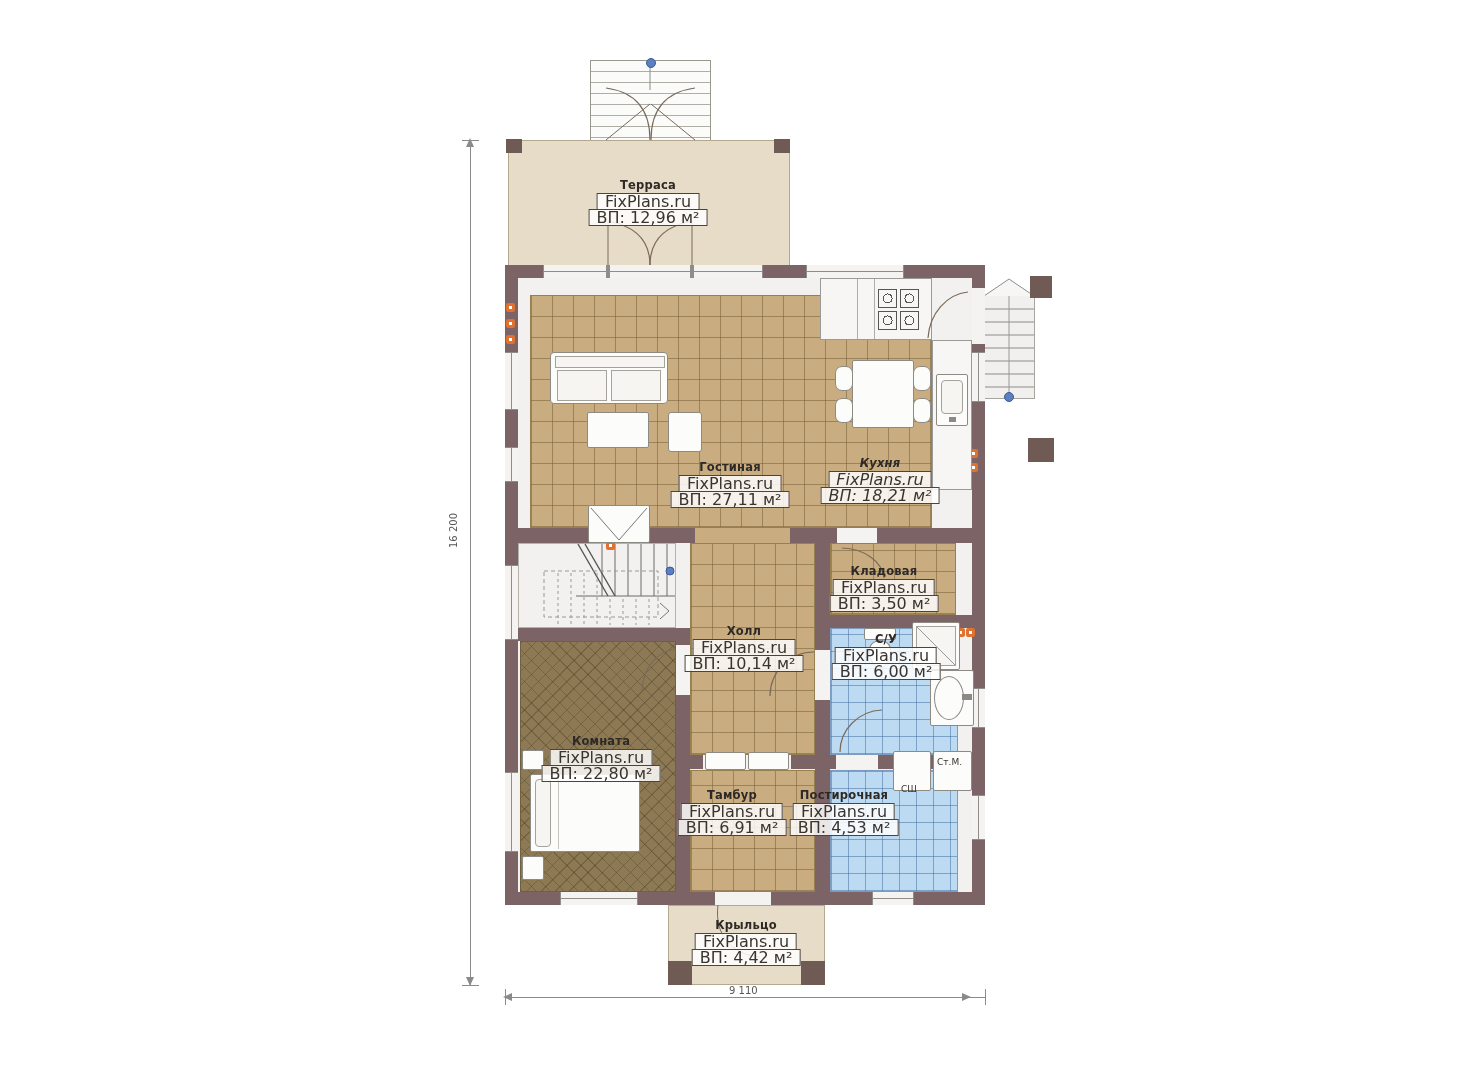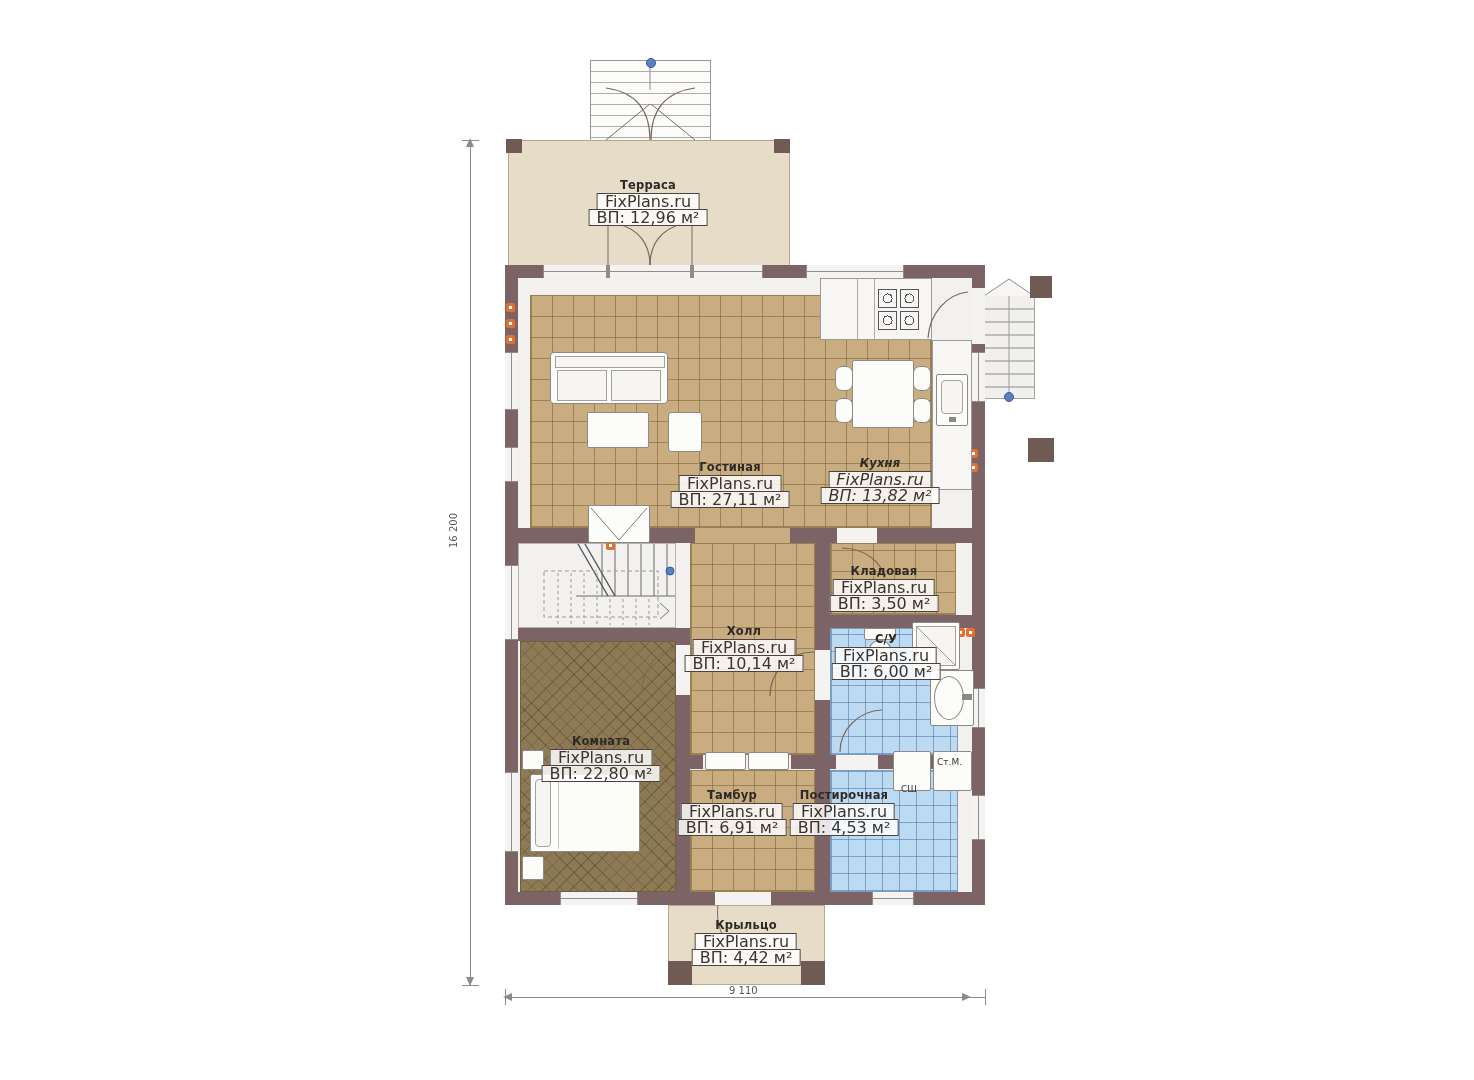--- a/index.html
+++ b/index.html
@@ -279,21 +279,21 @@
     <div class="rbox">ВП: 12,96 м²</div>
   </div>
   <div class="rlabel" style="left:730px;top:460px;">
     <div class="rname">Гостиная</div>
     <div class="rbox">FixPlans.ru</div>
     <div class="rbox">ВП: 27,11 м²</div>
   </div>
   <div class="rlabel" style="left:880px;top:456px;font-style:italic;">
     <div class="rname">Кухня</div>
     <div class="rbox">FixPlans.ru</div>
-    <div class="rbox">ВП: 13,82 м²</div>
+    <div class="rbox">ВП: 18,21 м²</div>
   </div>
   <div class="rlabel" style="left:884px;top:564px;">
     <div class="rname">Кладовая</div>
     <div class="rbox">FixPlans.ru</div>
     <div class="rbox">ВП: 3,50 м²</div>
   </div>
   <div class="rlabel" style="left:744px;top:624px;">
     <div class="rname">Холл</div>
     <div class="rbox">FixPlans.ru</div>
     <div class="rbox">ВП: 10,14 м²</div>

